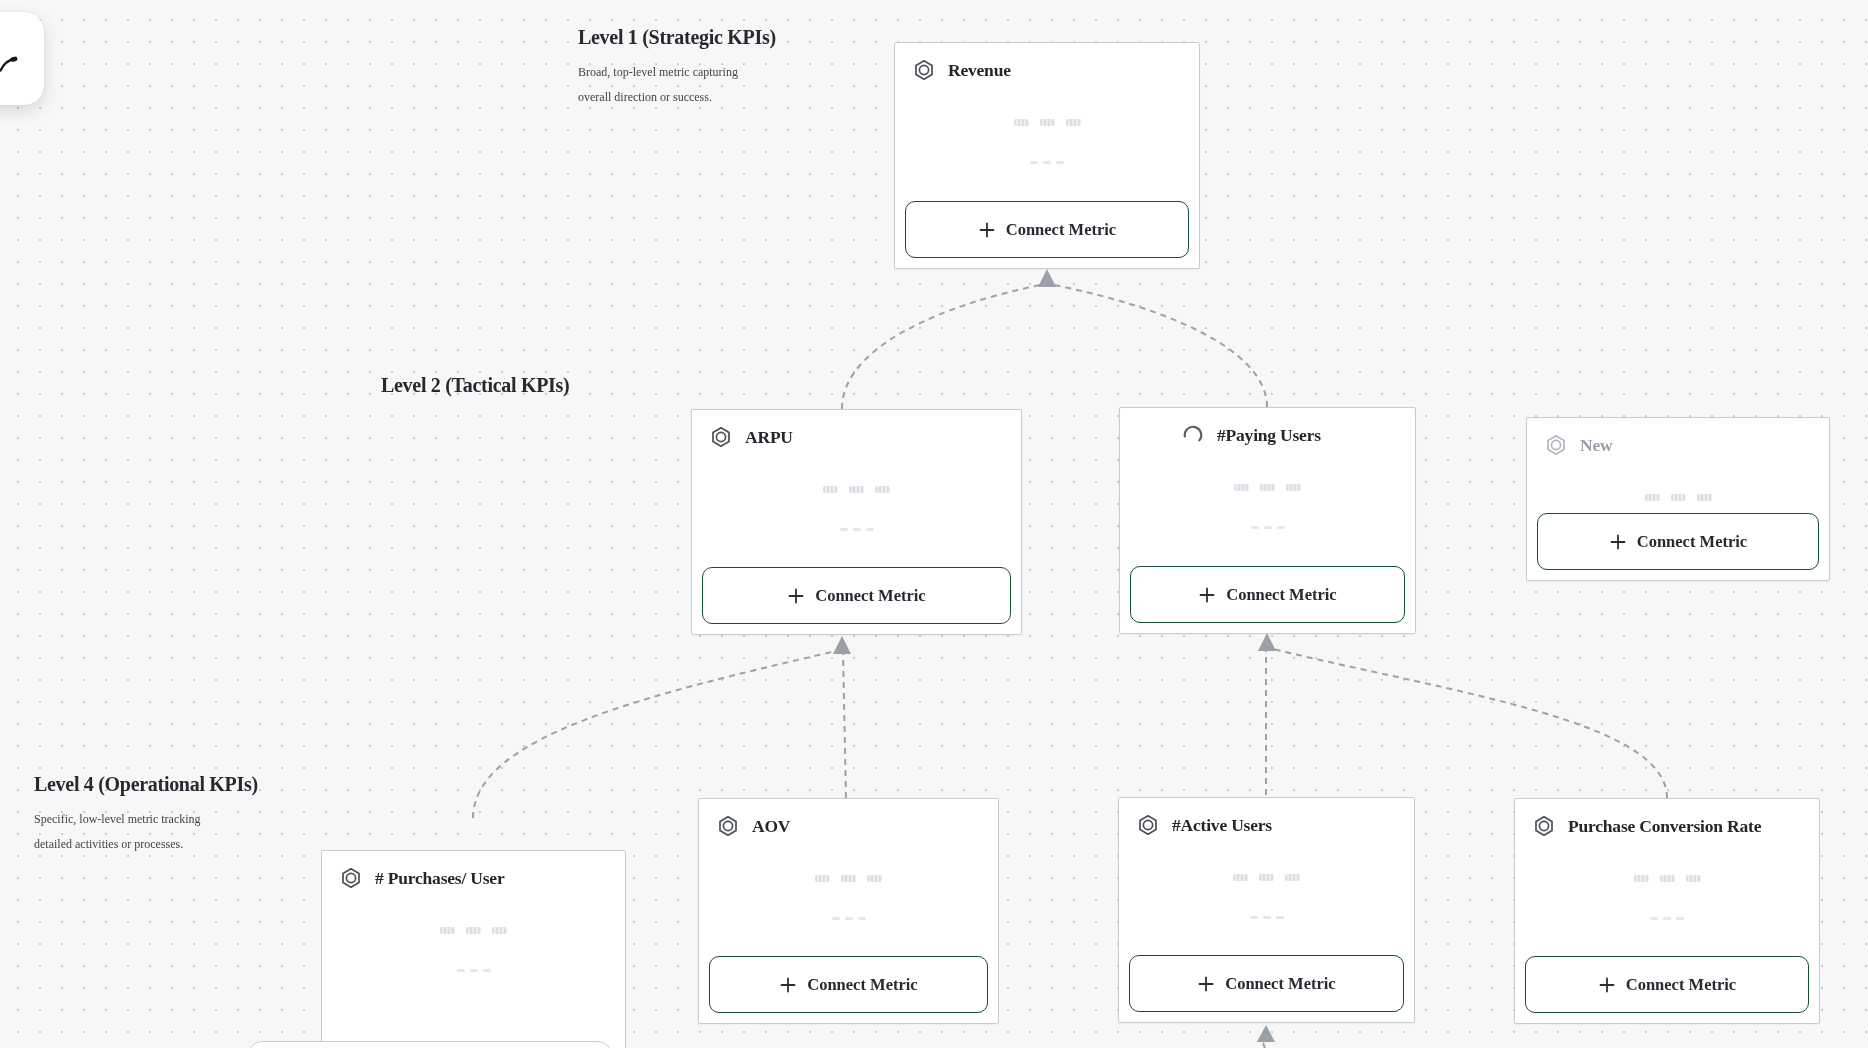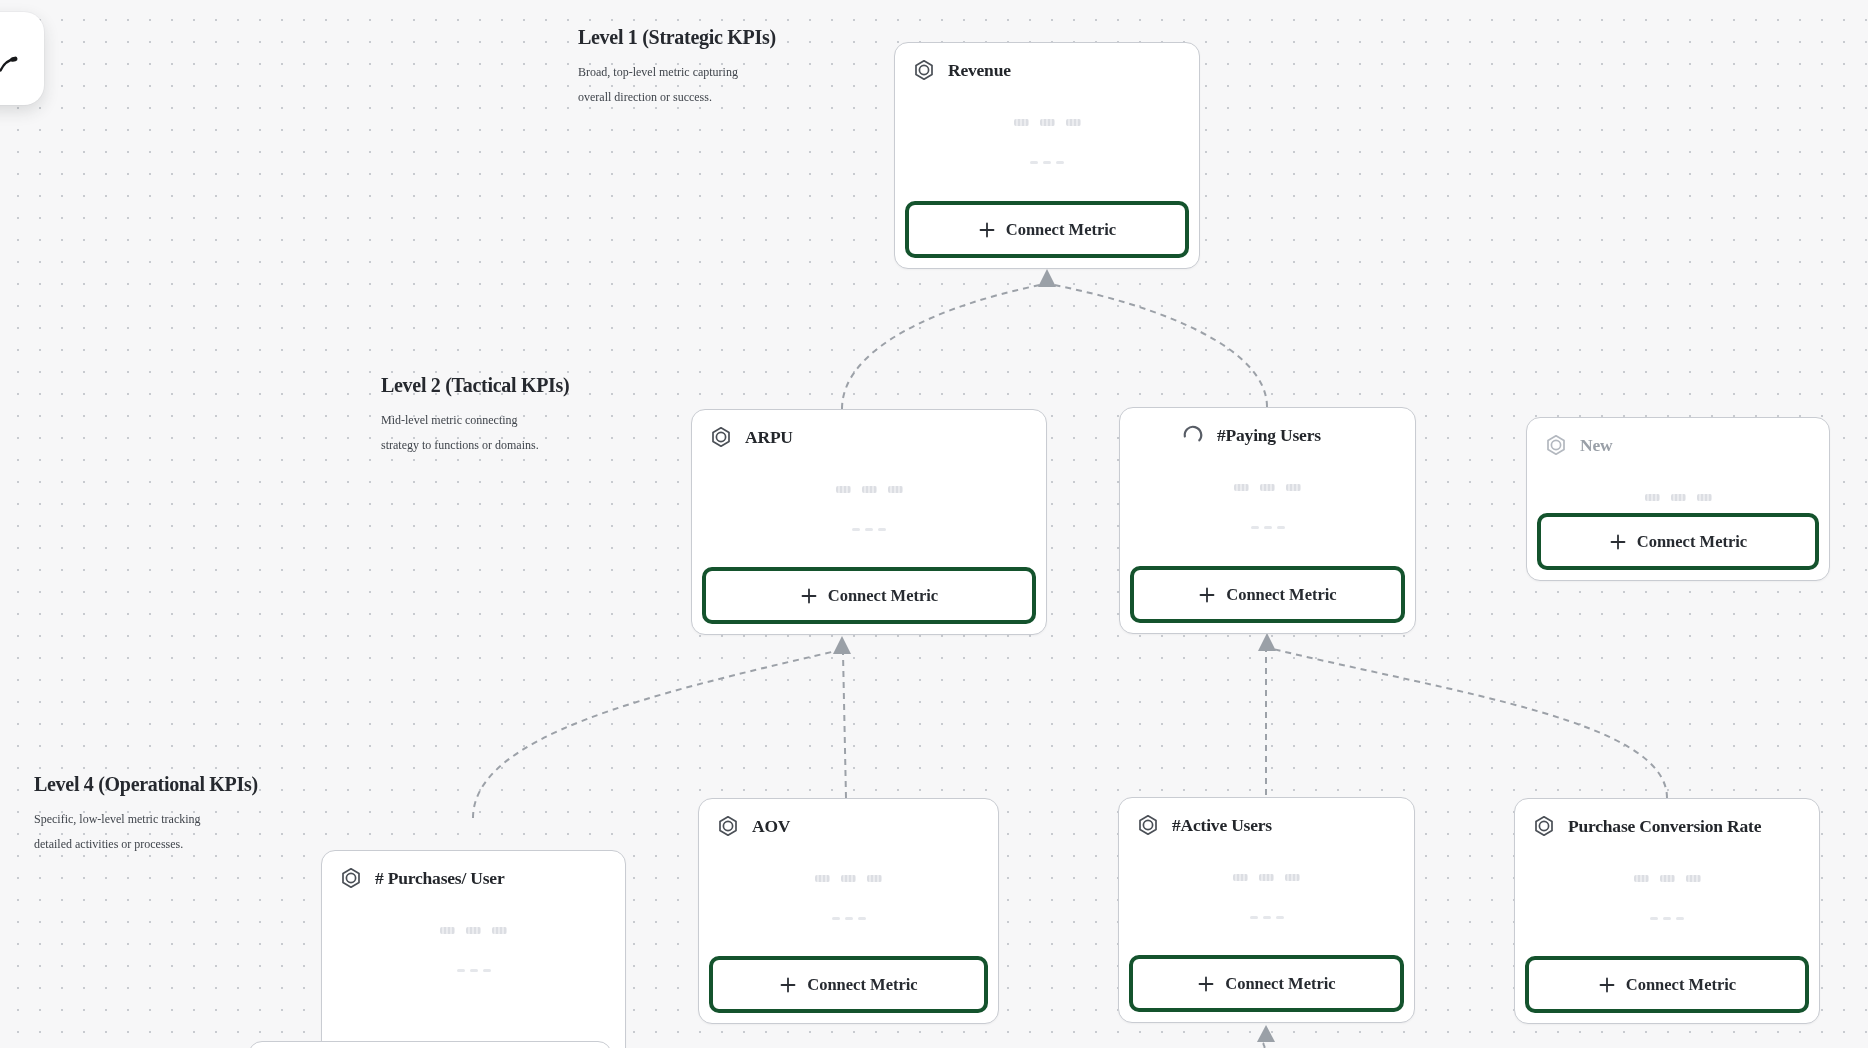--- a/index.html
+++ b/index.html
@@ -13,21 +13,21 @@
   }
   svg.edges{position:absolute;left:0;top:0;pointer-events:none;}
   .edge{fill:none;stroke:#9ca1a8;stroke-width:2;stroke-dasharray:6 5;}
   .arrowhead{fill:#9aa0a7;stroke:none;}
 
   .level-label{position:absolute;}
   .level-label h2{margin:0 0 11px 0;font-size:20px;font-weight:700;letter-spacing:-0.3px;color:#26292f;}
   .level-label p{margin:0;font-size:12px;line-height:25px;color:#3f444b;}
 
   .card{
-    position:absolute;background:#ffffff;border:1px solid #c9ccd2;border-radius:14px;
+    position:absolute;background:#ffffff;border:1px solid #c9ccd2;border-radius:2px;
     box-shadow:0 1px 2px rgba(30,33,38,0.04);
     box-sizing:border-box;
   }
   .card-header{display:flex;align-items:center;gap:12px;padding:15px 17px;}
   .card-icon{display:flex;align-items:center;justify-content:center;width:24px;height:24px;flex:0 0 auto;}
   .card-title{font-size:17.5px;font-weight:700;letter-spacing:-0.2px;color:#23262b;white-space:nowrap;}
   .card.muted .card-title{color:#9aa0a8;}
   .card.muted .hex-stroke{stroke:#b3b8bf;}
   .hex-stroke{stroke:#4a4f56;}
   .spin-stroke{stroke:#585d66;}
@@ -35,21 +35,21 @@
   .sk-row1{position:absolute;top:76px;left:0;right:0;display:flex;justify-content:center;gap:11px;}
   .sk-row1 span{
     width:15px;height:7px;border-radius:2px;
     background:repeating-linear-gradient(90deg,#dcdee3 0 2px,#ecedf0 2px 4px);
   }
   .sk-row2{position:absolute;top:118px;left:0;right:0;display:flex;justify-content:center;gap:5px;}
   .sk-row2 span{width:8px;height:3px;border-radius:1.5px;background:#e5e7eb;}
 
   .connect-btn{
     position:absolute;left:10px;right:10px;bottom:10px;height:57px;
-    background:#fff;border:4px solid #14532d;border-radius:10px;
+    background:#fff;border:1px solid #14532d;border-radius:10px;
     display:flex;align-items:center;justify-content:center;gap:10px;
     font-family:inherit;font-size:16.5px;font-weight:600;color:#272b31;cursor:pointer;padding:0;
   }
   .plus-icon{display:flex;align-items:center;}
 
   .tool-fab{
     position:absolute;left:-26px;top:12px;width:70px;height:93px;border-radius:20px;background:#fff;
     box-shadow:0 6px 16px rgba(40,44,50,0.15),0 0 0 1px rgba(40,44,50,0.03);
   }
   .tool-fab svg{position:absolute;left:26px;top:42px;}
@@ -91,21 +91,20 @@
     <polygon class="arrowhead" points="1267,633 1258,651 1276,651"></polygon>
     <polygon class="arrowhead" points="1266,1025 1257,1042 1275,1042"></polygon>
   </svg>
 
   <div class="level-label" style="left:578px;top:26px;">
     <h2>Level 1 (Strategic KPIs)</h2>
     <p><span>Broad, top-level metric capturing</span><br><span>overall direction or success.</span></p>
   </div>
   <div class="level-label" style="left:381px;top:374px;">
     <h2>Level 2 (Tactical KPIs)</h2>
-    <p><span>Mid-level metric connecting</span><br><span>strategy to functions or domains.</span></p>
   </div>
   <div class="level-label" style="left:34px;top:773px;">
     <h2>Level 4 (Operational KPIs)</h2>
     <p><span>Specific, low-level metric tracking</span><br><span>detailed activities or processes.</span></p>
   </div>
 
   <div class="card" style="left:894px;top:42px;width:306px;height:227px;">
     <div class="card-header">
       <span class="card-icon">
           <svg width="24" height="24" viewBox="0 0 24 24" class="hex-stroke">
@@ -127,21 +126,21 @@
     <button class="connect-btn">
       <span class="plus-icon">
           <svg width="18" height="18" viewBox="0 0 18 18">
             <use href="#plus"></use>
           </svg>
         </span>
       <span>Connect Metric</span>
     </button>
   </div>
 
-  <div class="card" style="left:691px;top:409px;width:356px;height:226px;">
+  <div class="card" style="left:691px;top:409px;width:331px;height:226px;">
     <div class="card-header">
       <span class="card-icon">
           <svg width="24" height="24" viewBox="0 0 24 24" class="hex-stroke">
             <use href="#hex"></use>
           </svg>
         </span>
       <span class="card-title">ARPU</span>
     </div>
     <div class="sk-row1">
         <span></span>

